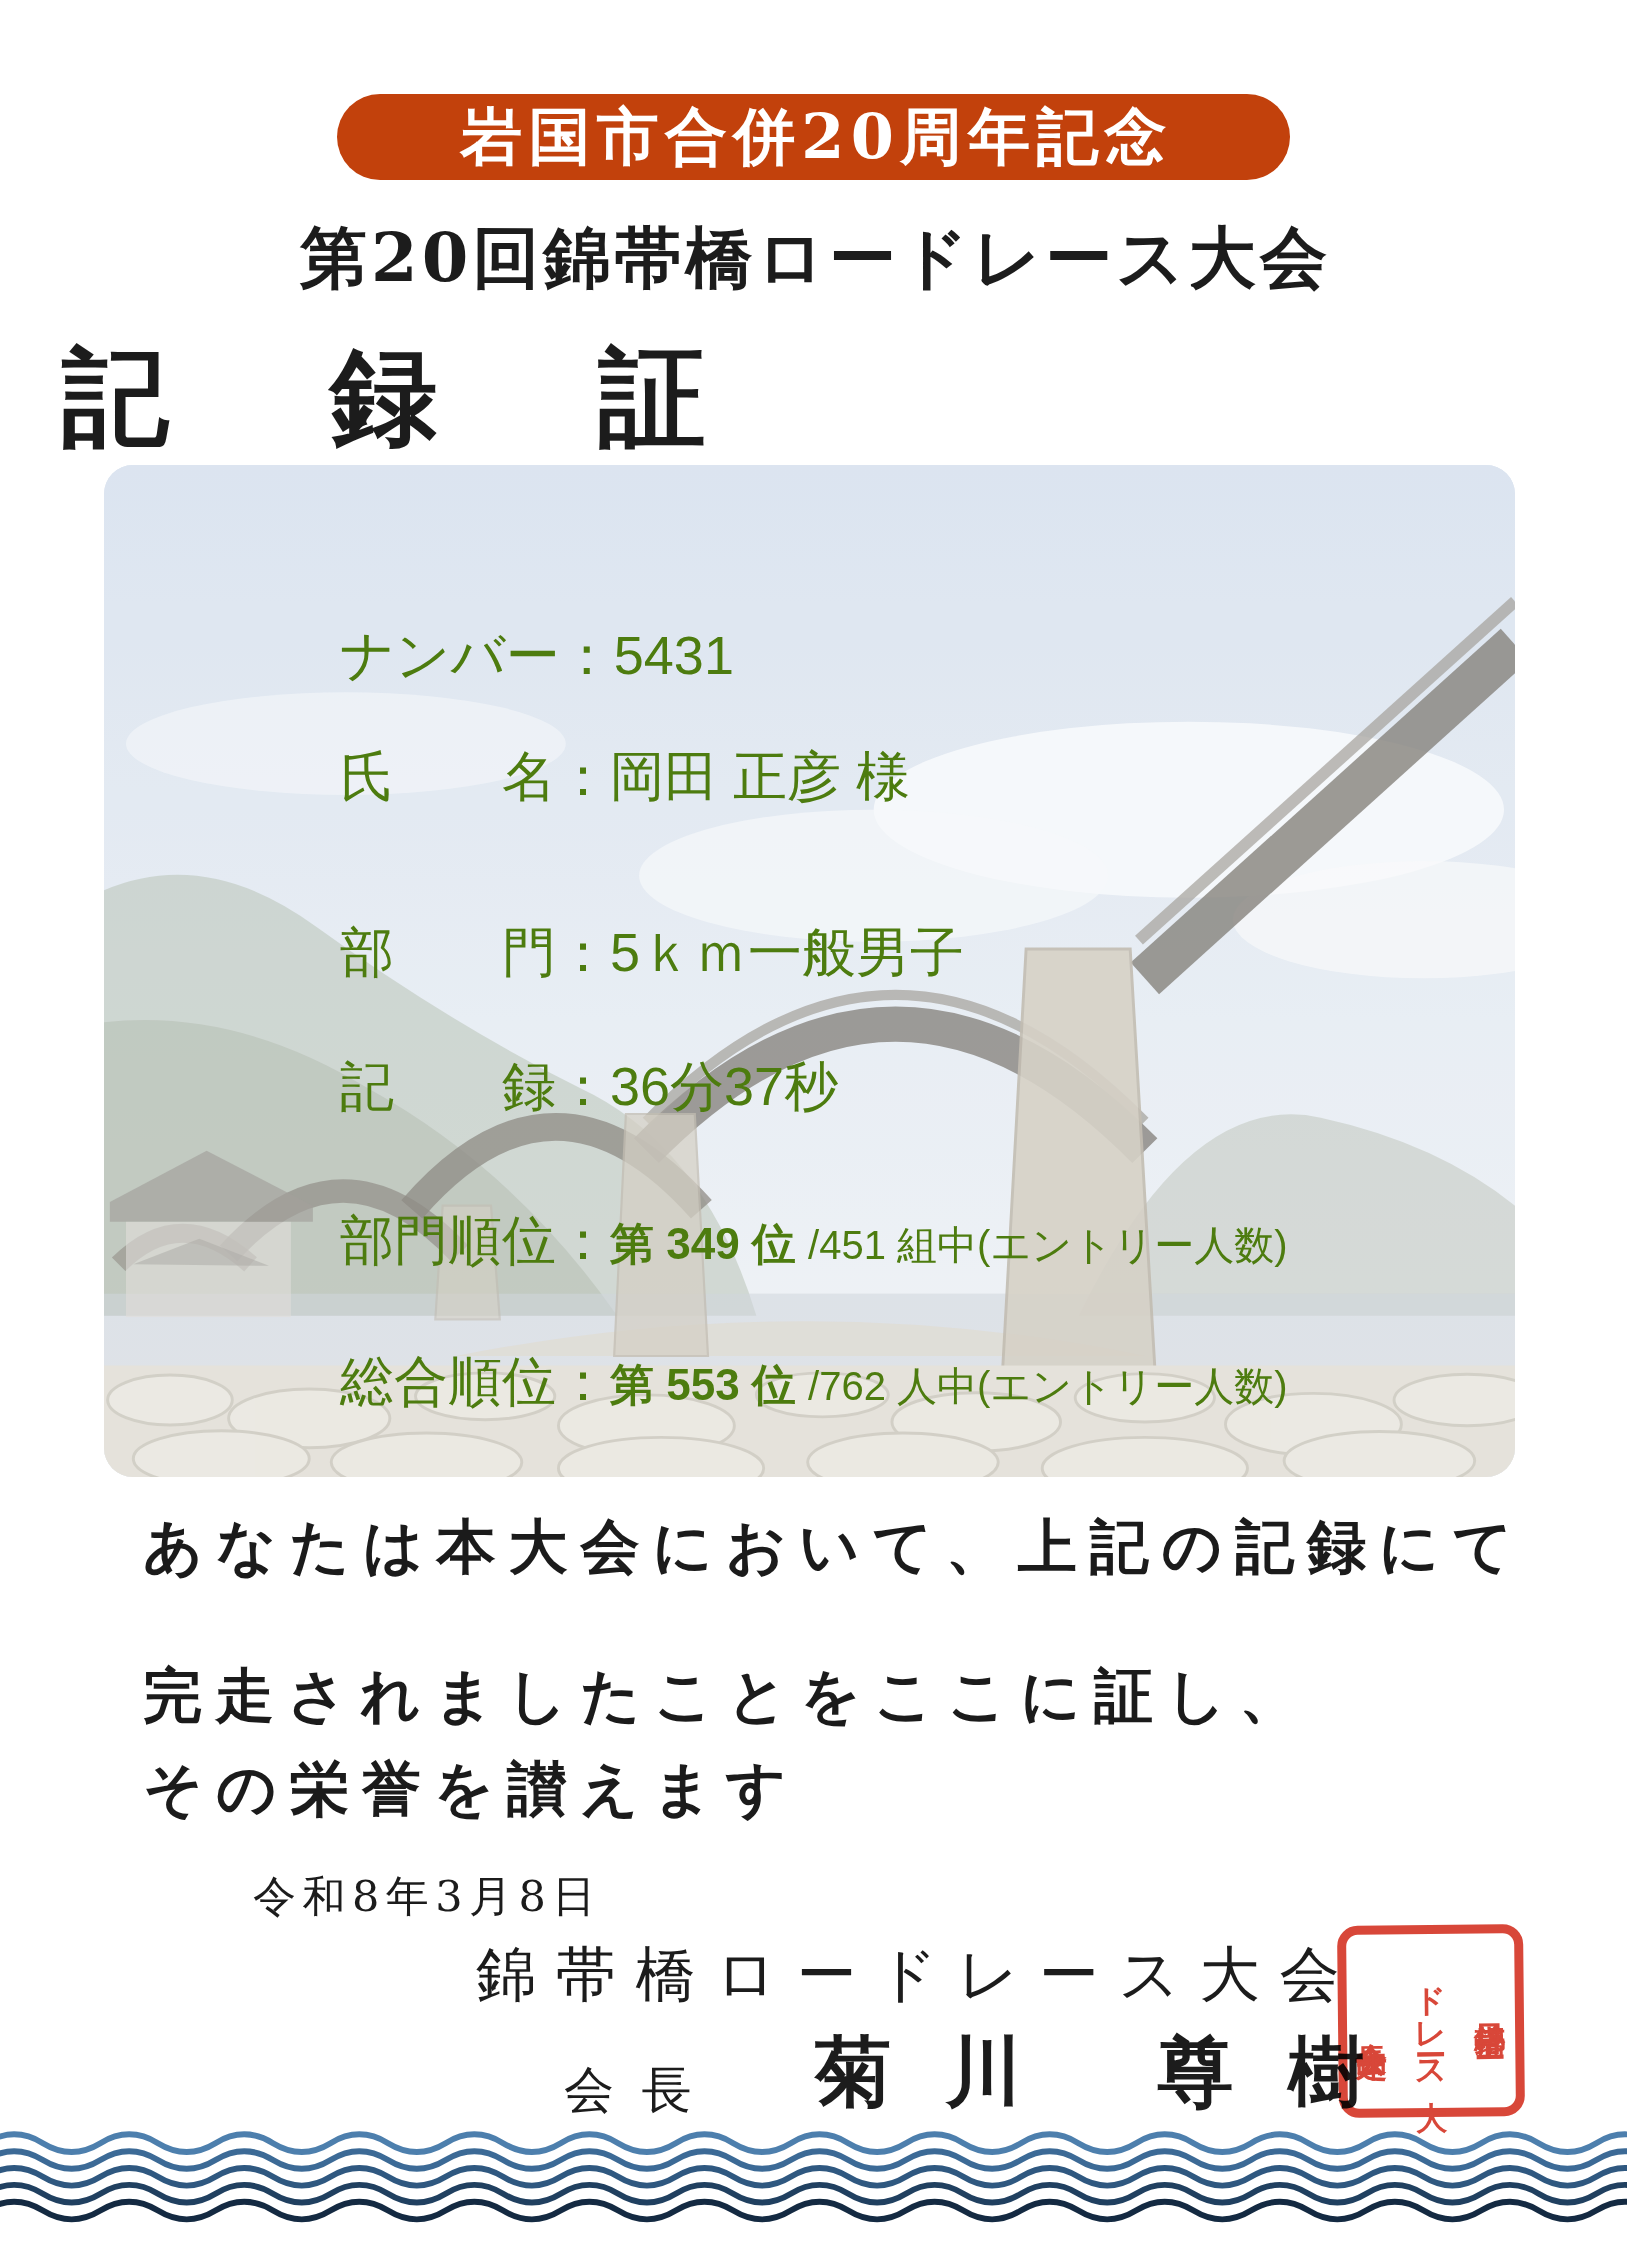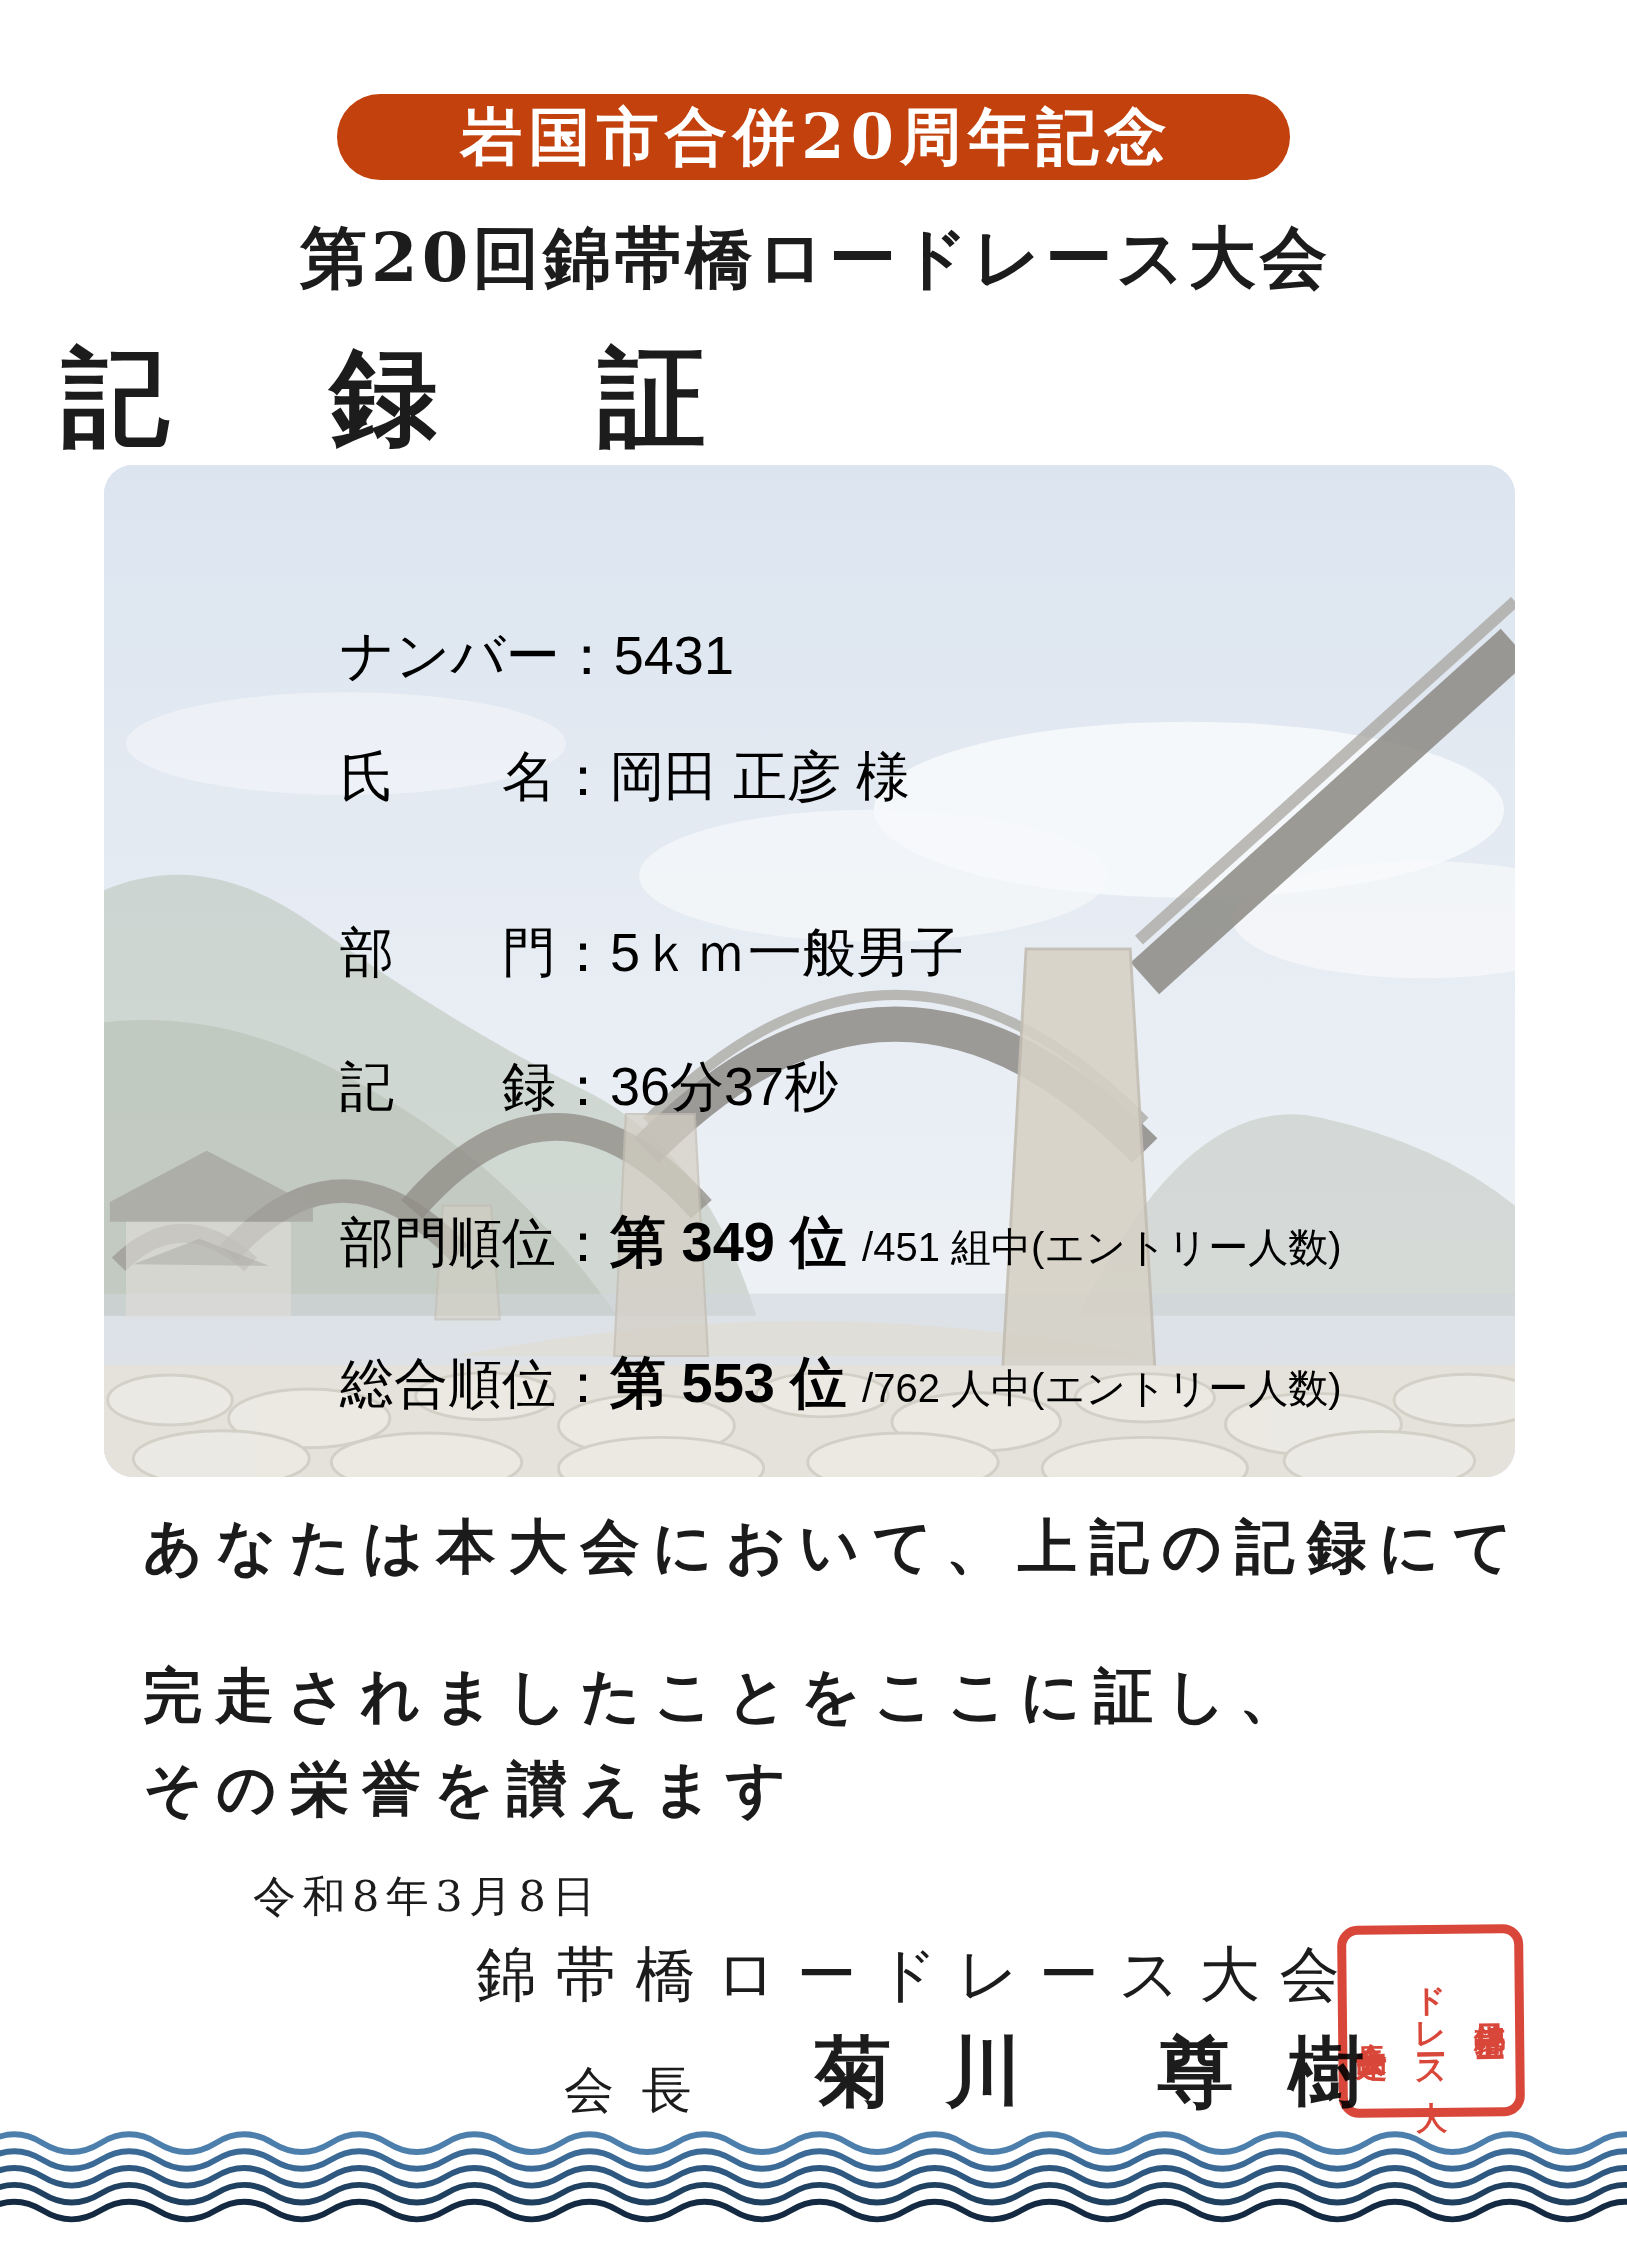--- a/index.html
+++ b/index.html
@@ -46,24 +46,24 @@
   .card {
     position: absolute; left: 104px; top: 465px;
     width: 1411px; height: 1012px;
     border-radius: 29px; overflow: hidden;
     background: #dfe7f1;
   }
   .card-bg { position: absolute; left: 0; top: 0; width: 100%; height: 100%; }
   .card-line {
     position: absolute; left: 236px;
     font-size: 54px; font-weight: 500; white-space: nowrap;
-    color: #000000;
+    color: #4d7c0f;
     text-align: center;
   }
-  .card-line .rank-num { font-weight: 600; font-size: 56px; }
+  .card-line .rank-num { font-weight: 600; font-size: 44px; }
   .card-line .rank-total { font-size: 40px; font-weight: 500; }
   .pos-number  { top: 155px; }
   .pos-name    { top: 276px; }
   .pos-division{ top: 452px; }
   .pos-record  { top: 586px; }
   .pos-divrank { top: 740px; }
   .pos-allrank { top: 881px; }
 
   
   .body-line {

